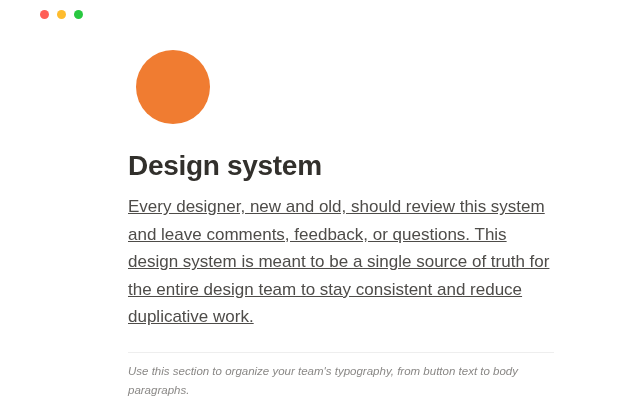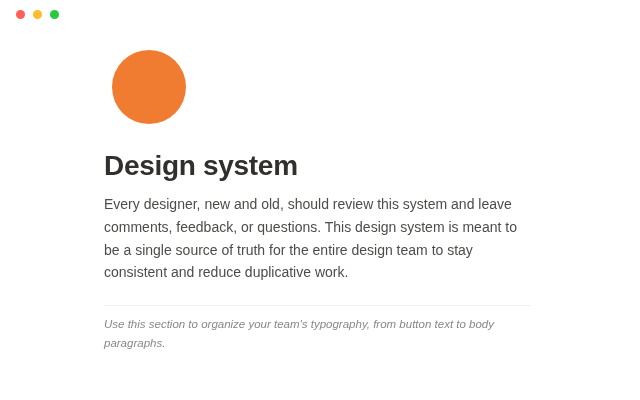--- a/index.html
+++ b/index.html
@@ -11,20 +11,21 @@
     height: 400px;
     background: #ffffff;
     font-family: "Liberation Sans", sans-serif;
     overflow: hidden;
   }
   .window {
     position: relative;
     width: 564px;
     height: 400px;
     background: #ffffff;
+    margin-left: 24px;
   }
   
   .titlebar {
     position: absolute;
     top: 0;
     left: 0;
     width: 640px;
     height: 30px;
     background: #ffffff;
   }
@@ -70,23 +71,24 @@
     font-size: 18px;
     font-weight: bold;
     color: #32302c;
     letter-spacing: -0.1px;
     line-height: 1.3;
   }
   .body-text {
     margin: 0;
     padding-top: 11px;
     width: 426px;
-    font-size: 14px;
+    font-size: 17px;
     color: #4e4c49;
     line-height: 1.62;
+    text-decoration: underline;
   }
   .divider {
     margin: 0;
     border: none;
     border-top: 1px solid #eeeeee;
     width: 426px;
     margin-top: 21px;
   }
   .section-heading.type-heading {
     padding-top: 25px;

